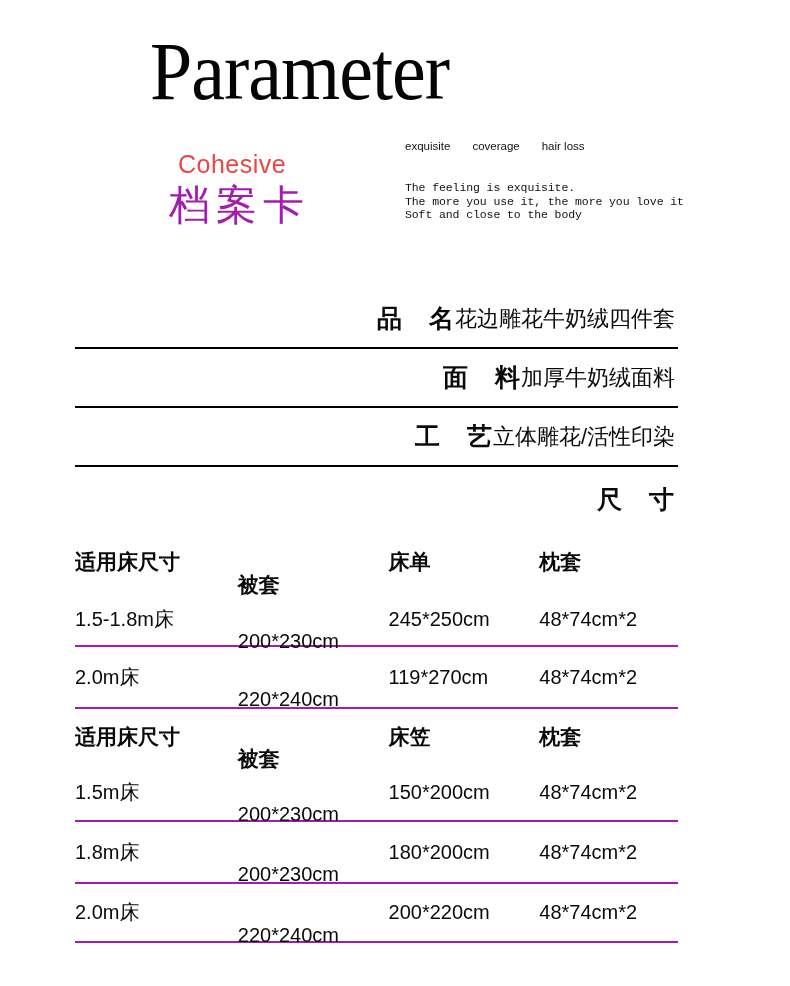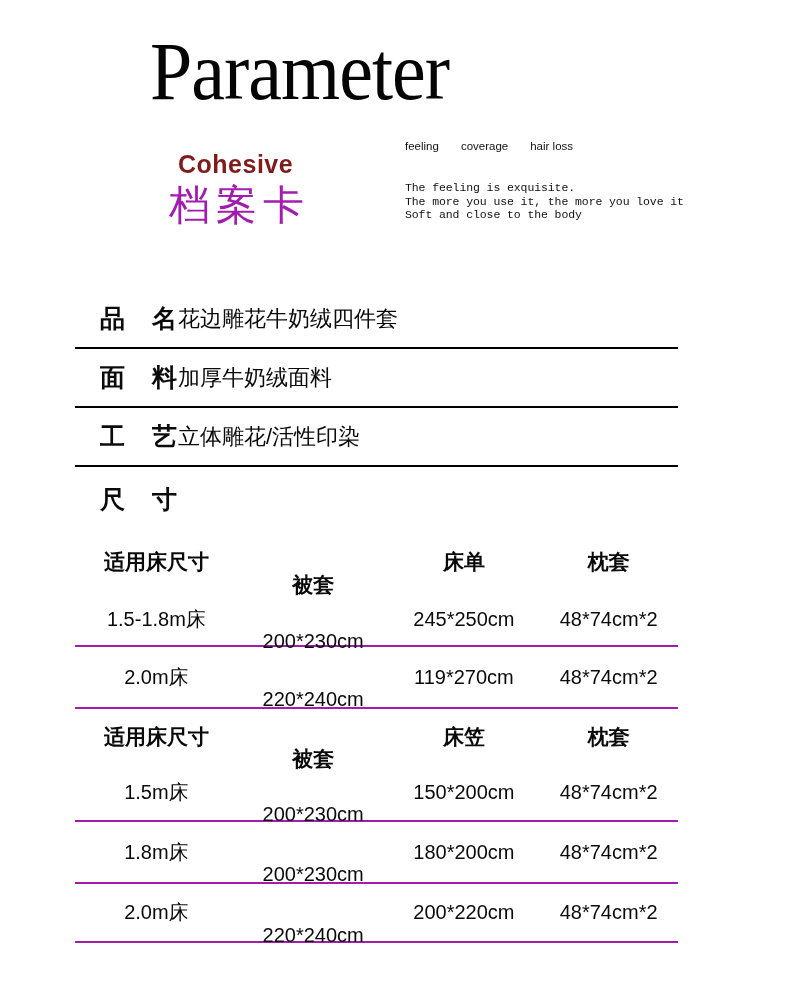--- a/index.html
+++ b/index.html
@@ -6,40 +6,40 @@
   body { width:790px; height:986px; font-family:"Liberation Sans","DejaVu Sans",sans-serif; color:#0a0a0a; }
   .page { position:relative; width:790px; height:986px; background:#ffffff; overflow:hidden; }
 
   
   .title {
     position:absolute; left:150px; top:30px;
     font-family:"Liberation Serif","DejaVu Serif",serif;
     font-size:76px; font-weight:400; letter-spacing:-1px; line-height:1;
     transform:scaleY(1.08); transform-origin:top left; color:#050505;
   }
-  .subtitle-en { position:absolute; left:178px; top:150px; font-size:25px; font-weight:700; letter-spacing:0.5px; color:#7f1d1d; }
+  .subtitle-en { position:absolute; left:178px; top:150px; font-size:25px; font-weight:400; letter-spacing:0.5px; color:#ef4444; }
   .subtitle-cn {
     position:absolute; left:169px; top:178px;
     font-family:"Liberation Serif","DejaVu Serif",serif;
     font-size:41px; letter-spacing:6px; color:#a21caf;
   }
   .keywords { position:absolute; left:405px; top:140px; display:flex; gap:22px; font-size:11.5px; color:#111; }
   .tagline { position:absolute; left:405px; top:181px; font-size:11.5px; line-height:13.5px; color:#111; letter-spacing:-0.1px;font-family:Liberation Mono, monospace; }
 
   
   .tables { position:absolute; left:75px; top:290px; width:603px; }
 
-  .spec-row { display:flex; justify-content:flex-start; align-items:center; height:57px; border-bottom:2px solid #000; }
+  .spec-row { display:flex; justify-content:flex-end; align-items:center; height:57px; border-bottom:2px solid #000; }
   .spec-row.no-line { height:64px; border-bottom:none; }
   .spec-label { font-size:25px; font-weight:700; padding-left:25px; letter-spacing:1px; white-space:pre; }
   .spec-value { font-size:22px; padding-right:3px; }
 
   .sz-row { display:flex; align-items:center; }
   .sz-row.lined { border-bottom:2px solid #a21caf; }
-  .sz-cell { text-align:center; font-size:20px; }
+  .sz-cell { font-size:20px; }
   .sz-head .sz-cell { font-size:21px; font-weight:700; }
   .c1 { width:27%; } .c2 { width:25%;margin-top:45px; } .c3 { width:25%; } .c4 { width:23%; }
 
   .hA { height:62px; } 
   .hB { height:52px; } 
   .hC { height:60px; } 
   .hD { height:55px; } 
   .hE { height:56px; } 
   .hF { height:60px; } 
   .hG { height:57px; } 
@@ -47,21 +47,21 @@
 </head>
 <body>
 
 <div class="page">
 
   <div class="title">Parameter</div>
   <div class="subtitle-en">Cohesive</div>
   <div class="subtitle-cn">档案卡</div>
 
   <div class="keywords">
-    <span>feeling</span>
+    <span>exquisite</span>
     <span>coverage</span>
     <span>hair loss</span>
   </div>
 
   <div class="tagline">
     <div>The feeling is exquisite.</div>
     <div>The more you use it, the more you love it</div>
     <div>Soft and close to the body</div>
   </div>
 

